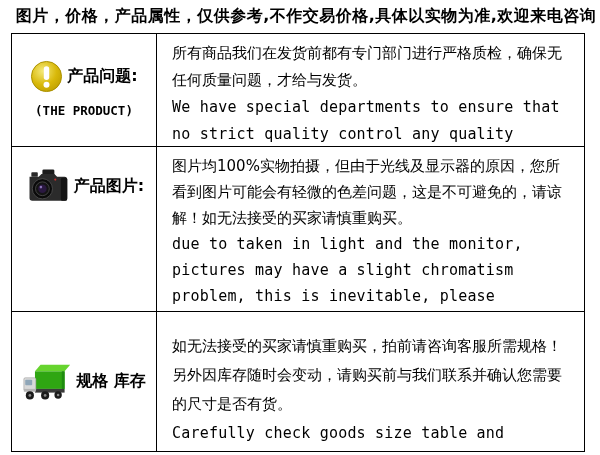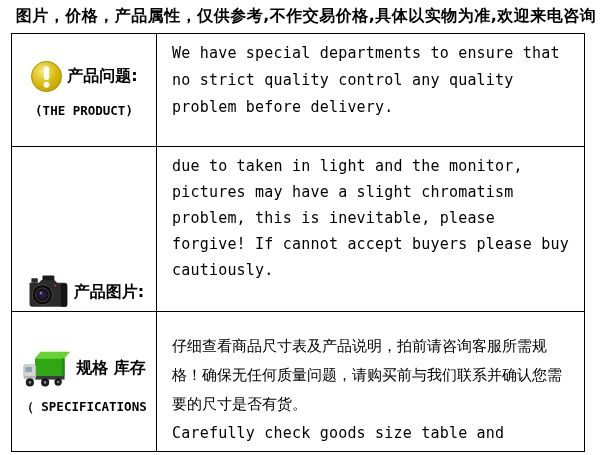--- a/index.html
+++ b/index.html
@@ -37,21 +37,21 @@
     text-align:center;
   }
   .cell-right{
     flex:1;box-sizing:border-box;
     padding:6px 14px 0 15px;
     overflow:hidden;
   }
   .r1{height:112px;}
   .r2{height:164px;}
   .r3{height:139px;justify-content:center;}
-  .r2 .cell-left{justify-content:flex-end;padding-top:20px;}
+  .r2 .cell-left{justify-content:space-between;padding-top:20px;}
   .r3 .cell-right{padding-top:20px;}
   .icon-line{display:flex;align-items:center;gap:4px;}
   .row-title{
     font-size:16px;font-weight:bold;
     white-space:nowrap;
   }
   .row-subtitle{
     font-family:"DejaVu Sans Mono", monospace;
     font-size:12.5px;font-weight:bold;
     line-height:19px;
@@ -101,20 +101,21 @@
               <rect x="14.2" y="6.5" width="5.6" height="14" rx="2.8" fill="#ffffff"></rect>
               <circle cx="17" cy="25.5" r="3.1" fill="#ffffff"></circle>
             </svg>
           </span>
           <span class="row-title">产品问题:</span>
         </div>
         <div class="row-subtitle">(THE PRODUCT)</div>
 
       </div>
       <div class="cell-right">
+        <p class="cn">所有商品我们在发货前都有专门部门进行严格质检，确保无任何质量问题，才给与发货。</p>
         <p class="en">We have special departments to ensure that no strict quality control any quality problem before delivery.</p>
       </div>
     </div>
 
     <div class="t-row r2">
       <div class="cell-left">
         <div class="icon-line">
           <span class="icon-box">
             <svg width="46" height="38" viewBox="0 0 50 40">
               <rect x="20" y="2" width="13" height="7" rx="1.5" fill="#1c1c1c"></rect>
@@ -126,20 +127,21 @@
               <circle cx="20" cy="23" r="4.6" fill="#2a1840"></circle>
               <circle cx="18.4" cy="21.2" r="1.4" fill="#8a74b8"></circle>
               <circle cx="34" cy="13" r="1.2" fill="#c23030"></circle>
             </svg>
           </span>
           <span class="row-title">产品图片:</span>
         </div>
 
       </div>
       <div class="cell-right">
+        <p class="cn">图片均100%实物拍摄，但由于光线及显示器的原因，您所看到图片可能会有轻微的色差问题，这是不可避免的，请谅解！如无法接受的买家请慎重购买。</p>
         <p class="en">due to taken in light and the monitor, pictures may have a slight chromatism problem, this is inevitable, please forgive! If cannot accept buyers please buy cautiously.</p>
       </div>
     </div>
 
     <div class="t-row r3">
       <div class="cell-left">
         <div class="icon-line">
           <span class="icon-box">
             <svg width="50" height="41" viewBox="0 0 54 44">
               <polygon points="14,11 20,4 52,4 46,11" fill="#66d42e"></polygon>
@@ -152,22 +154,21 @@
               <circle cx="8.5" cy="37" r="4.4" fill="#1b1b1b"></circle>
               <circle cx="8.5" cy="37" r="1.5" fill="#8a8a8a"></circle>
               <circle cx="25" cy="37" r="4.4" fill="#1b1b1b"></circle>
               <circle cx="25" cy="37" r="1.5" fill="#8a8a8a"></circle>
               <circle cx="39" cy="36.5" r="4" fill="#1b1b1b"></circle>
               <circle cx="39" cy="36.5" r="1.4" fill="#8a8a8a"></circle>
             </svg>
           </span>
           <span class="row-title">规格 库存</span>
         </div>
-        <div class="row-subtitle">（ SPECIFICATIONS</div>
       </div>
       <div class="cell-right">
-        <p class="cn">仔细查看商品尺寸表及产品说明，拍前请咨询客服所需规格！确保无任何质量问题，请购买前与我们联系并确认您需要的尺寸是否有货。</p>
+        <p class="cn">如无法接受的买家请慎重购买，拍前请咨询客服所需规格！另外因库存随时会变动，请购买前与我们联系并确认您需要的尺寸是否有货。</p>
         <p class="en">Carefully check goods size table and product specifications . please check detail with Customer service before buying.</p>
       </div>
     </div>
 
   </div>
 </div>
 
 </body></html>

